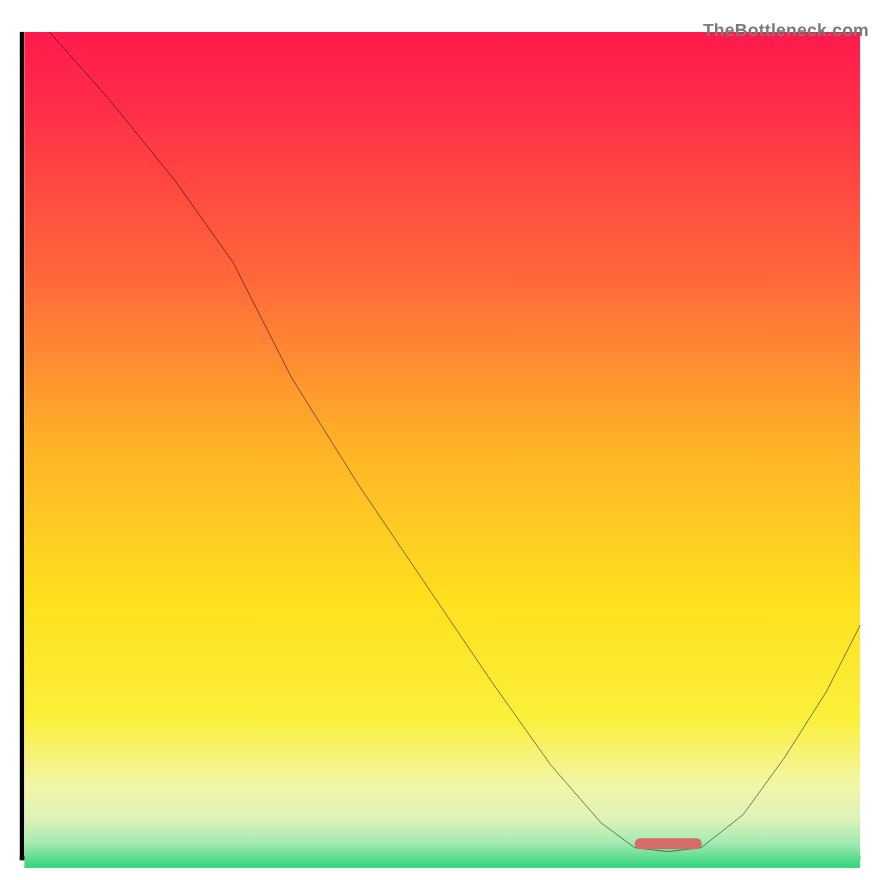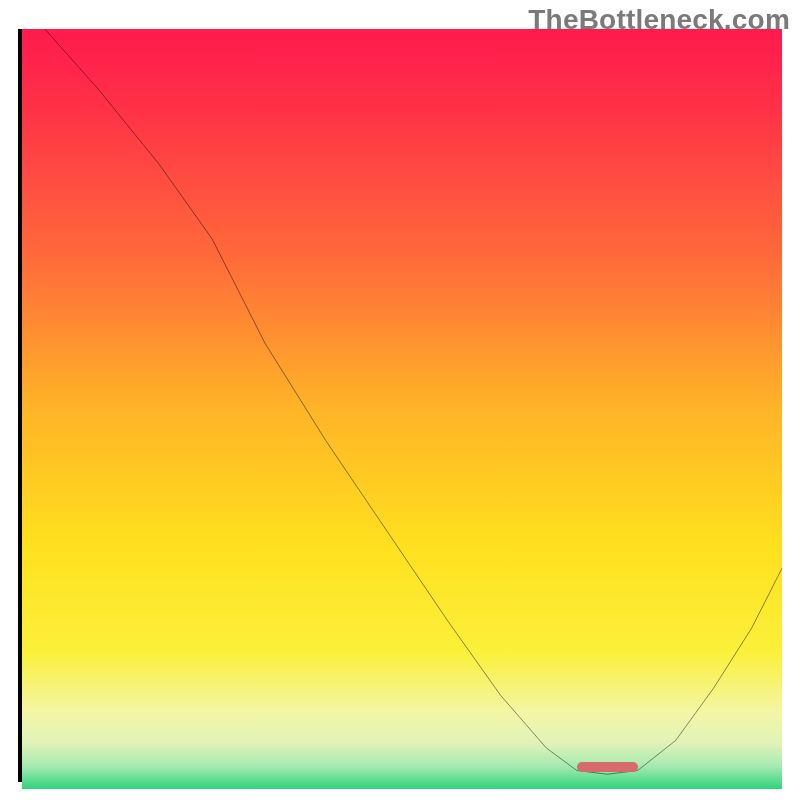--- a/index.html
+++ b/index.html
@@ -11,23 +11,23 @@
     font-family: Arial, Helvetica, sans-serif;
     overflow: hidden;
   }
   .container {
     position: relative;
     width: 800px;
     height: 800px;
   }
   .watermark {
     position: absolute;
-    top: 4px;
+    top: 20px;
     right: 10px;
-    font-size: 28px;
+    font-size: 16px;
     font-weight: bold;
     color: #7a7a7a;
     letter-spacing: 0.2px;
     z-index: 10;
   }
   .plot-frame {
     position: absolute;
     left: 18px;
     top: 29px;
     width: 764px;

